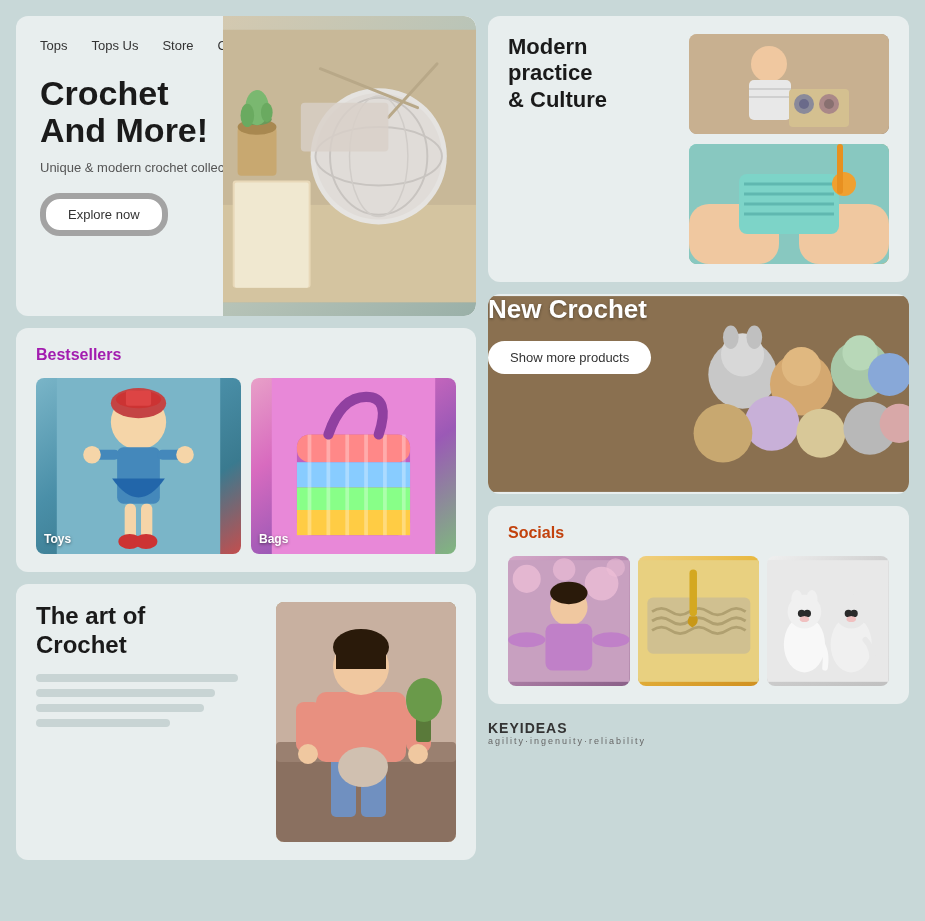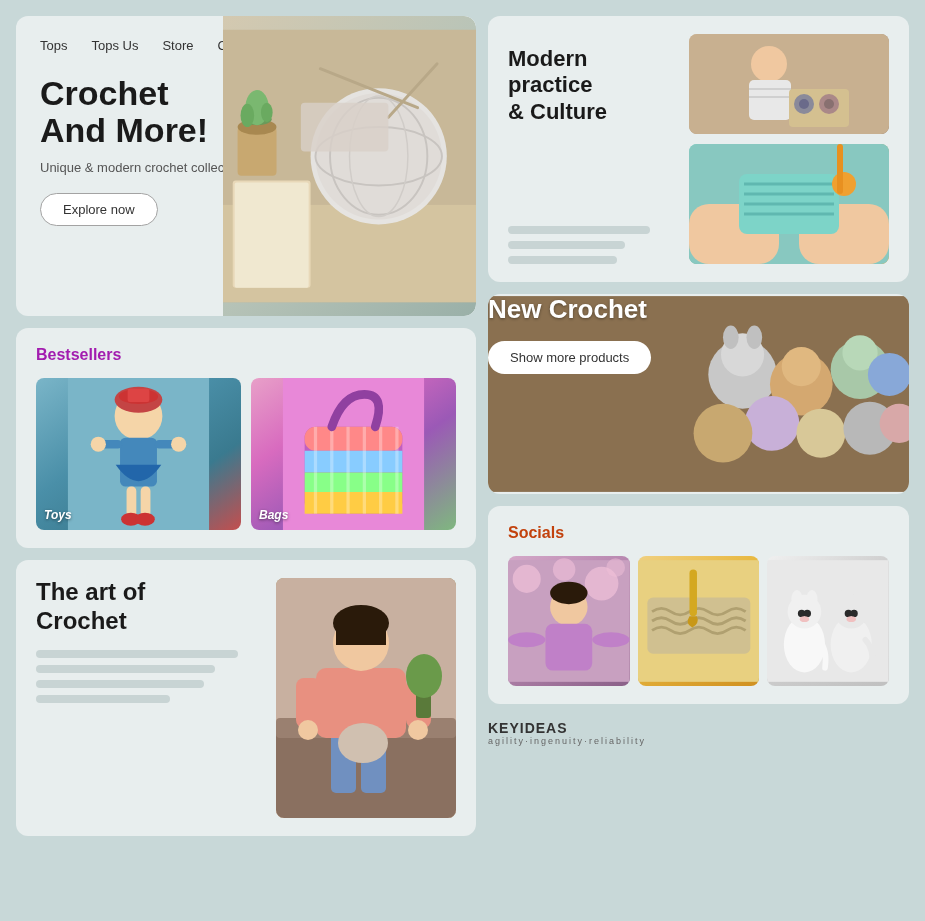--- a/index.html
+++ b/index.html
@@ -69,21 +69,21 @@
     }
 
     .hero-subtitle {
       font-size: 13px;
       color: #555;
       margin-bottom: 18px;
     }
 
     .hero-btn {
       background: #fff;
-      border: 1px solid #a3a3a3;
+      border: 6px solid #a3a3a3;
       border-radius: 20px;
       padding: 8px 22px;
       font-size: 13px;
       cursor: pointer;
       color: #333;
     }
 
     .hero-img {
       position: absolute;
       right: 0;
@@ -112,22 +112,21 @@
     .product-grid {
       display: flex;
       gap: 10px;
     }
 
     .product-card {
       flex: 1;
       border-radius: 8px;
       overflow: hidden;
       position: relative;
-      height: 152px;
-      font-style: italic;
+      height: 176px;
     }
 
     .product-label {
       position: absolute;
       bottom: 8px;
       left: 8px;
       color: #fff;
       font-size: 12px;
       font-weight: 600;
       text-shadow: 0 1px 3px rgba(0,0,0,0.5);
@@ -195,22 +194,21 @@
       border-radius: 12px;
       padding: 18px 20px;
       display: flex;
       gap: 14px;
       min-height: 240px;
     }
 
     .modern-content {
       flex: 1;
       display: flex;
-      flex-direction: column;
-      margin-top: 12px;
+      flex-direction: row;
     }
 
     .modern-title {
       font-size: 22px;
       font-weight: 800;
       color: #1a1a1a;
       line-height: 1.2;
       margin-bottom: 14px;
     }
 

